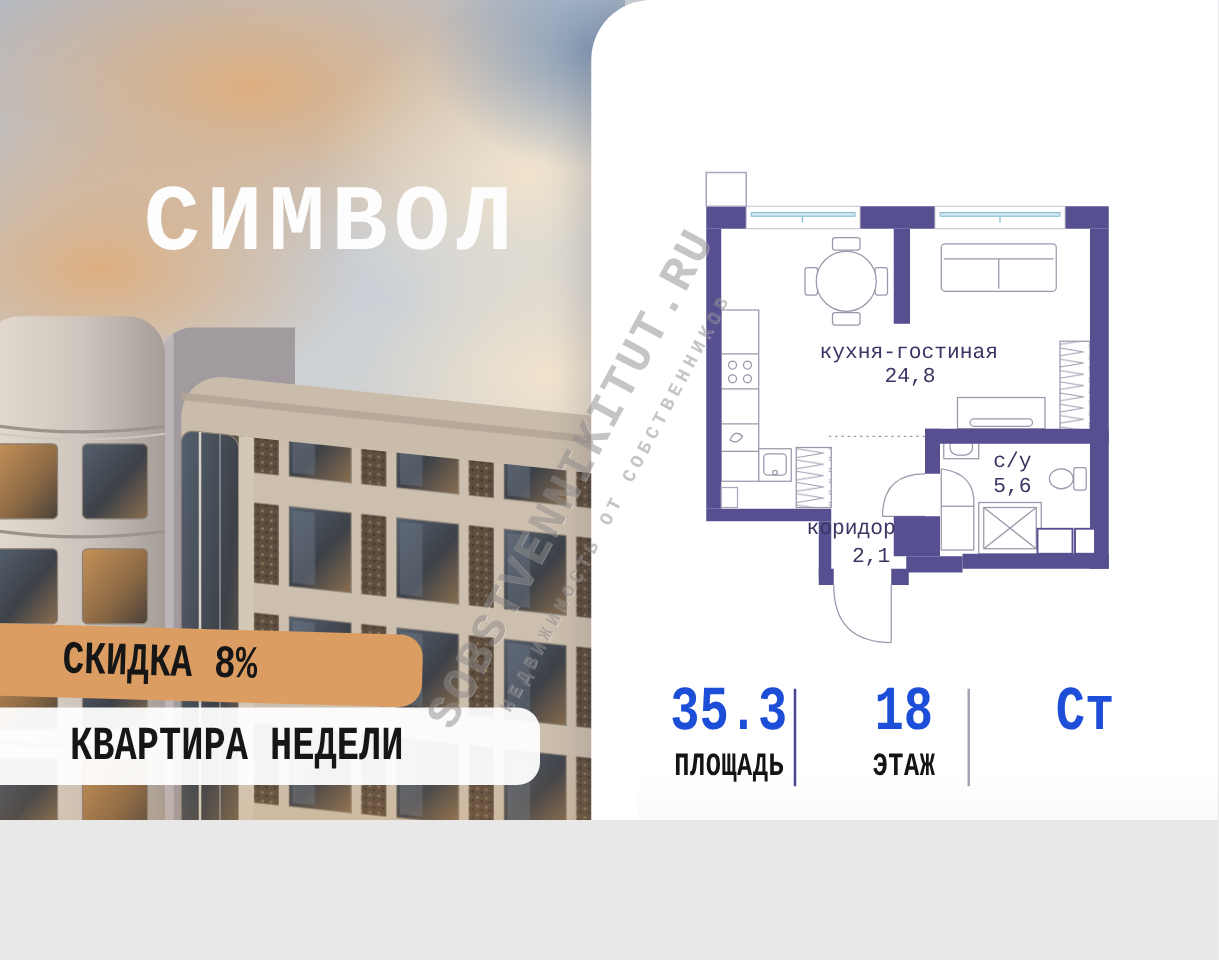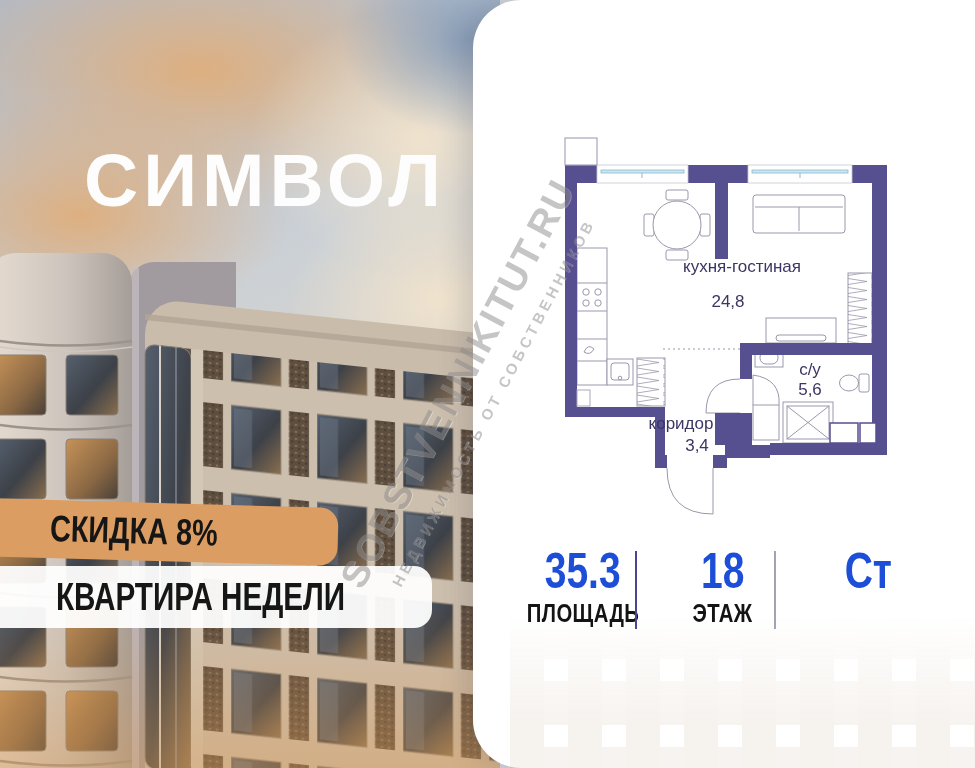--- a/index.html
+++ b/index.html
@@ -1,17 +1,17 @@
 <!DOCTYPE html>
 <html><head>
 <meta charset="utf-8">
 <style>
   html,body{margin:0;padding:0;background:#e8e8e8;}
-  .canvas{position:relative;width:975px;height:768px;overflow:hidden;background:#cfd5da;
-          font-family:Liberation Sans, sans-serif;}
+  .canvas{position:relative;width:975px;height:656px;overflow:hidden;background:#cfd5da;
+          font-family:Liberation Mono, monospace;}
   .photo{position:absolute;left:0;top:0;z-index:0;}
   
   .logo{position:absolute;left:60px;top:130px;width:410px;z-index:5;text-align:center;
         color:#fdfdfd;font-size:75px;font-weight:600;letter-spacing:5px;line-height:100px;}
   
   .badge{position:absolute;z-index:6;display:flex;align-items:center;
          border-radius:0 18px 18px 0;color:#161616;font-weight:bold;}
   .badge-discount{left:-22px;top:498px;width:288px;height:58px;background:#dc9d62;
                   transform:rotate(1.6deg);transform-origin:left center;
                   font-size:37px;padding-left:72px;}
@@ -270,24 +270,24 @@
         <rect x="191" y="32" width="104" height="18" fill="#ffffff" stroke="#c9c9d2" stroke-width="0.8"></rect>
         <rect x="195" y="37" width="96" height="3" fill="#cfe6f2" stroke="#85b9d2" stroke-width="0.8"></rect>
         <line x1="243" y1="40" x2="243" y2="45" stroke="#85b9d2" stroke-width="1"></line>
         <rect x="8" y="5" width="32" height="27" fill="#ffffff" stroke="#a9a6bd" stroke-width="1.2"></rect>
         <rect x="20" y="257" width="13" height="16" fill="#ffffff" stroke="#a9a6bd" stroke-width="1"></rect>
         <rect x="273" y="290" width="28" height="20" fill="#ffffff" stroke="#564f90" stroke-width="1.5"></rect>
         <rect x="303" y="290" width="16" height="20" fill="#ffffff" stroke="#564f90" stroke-width="1.5"></rect>
       </g>
     </svg>
 
-    <div class="room-label" style="left:170px;top:134px;margin-left:15px;">кухня-гостиная</div>
+    <div class="room-label" style="left:170px;top:150px;">кухня-гостиная</div>
     <div class="room-label" style="left:171px;top:169px;text-align:center;">24,8</div>
     <div class="room-label" style="left:124px;top:291px;">коридор</div>
-    <div class="room-label" style="left:140px;top:313px;">3,4</div>
+    <div class="room-label" style="left:140px;top:313px;">2,1</div>
     <div class="room-label" style="left:253px;top:237px;text-align:center;">с/у</div>
     <div class="room-label" style="left:253px;top:257px;">5,6</div>
   </div>
 
   <div class="watermark">
     <div class="wm-1">SOBSTVENNIKITUT.RU</div>
     <div class="wm-2">НЕДВИЖИМОСТЬ ОТ СОБСТВЕННИКОВ</div>
   </div>
 
   <div class="stats">

